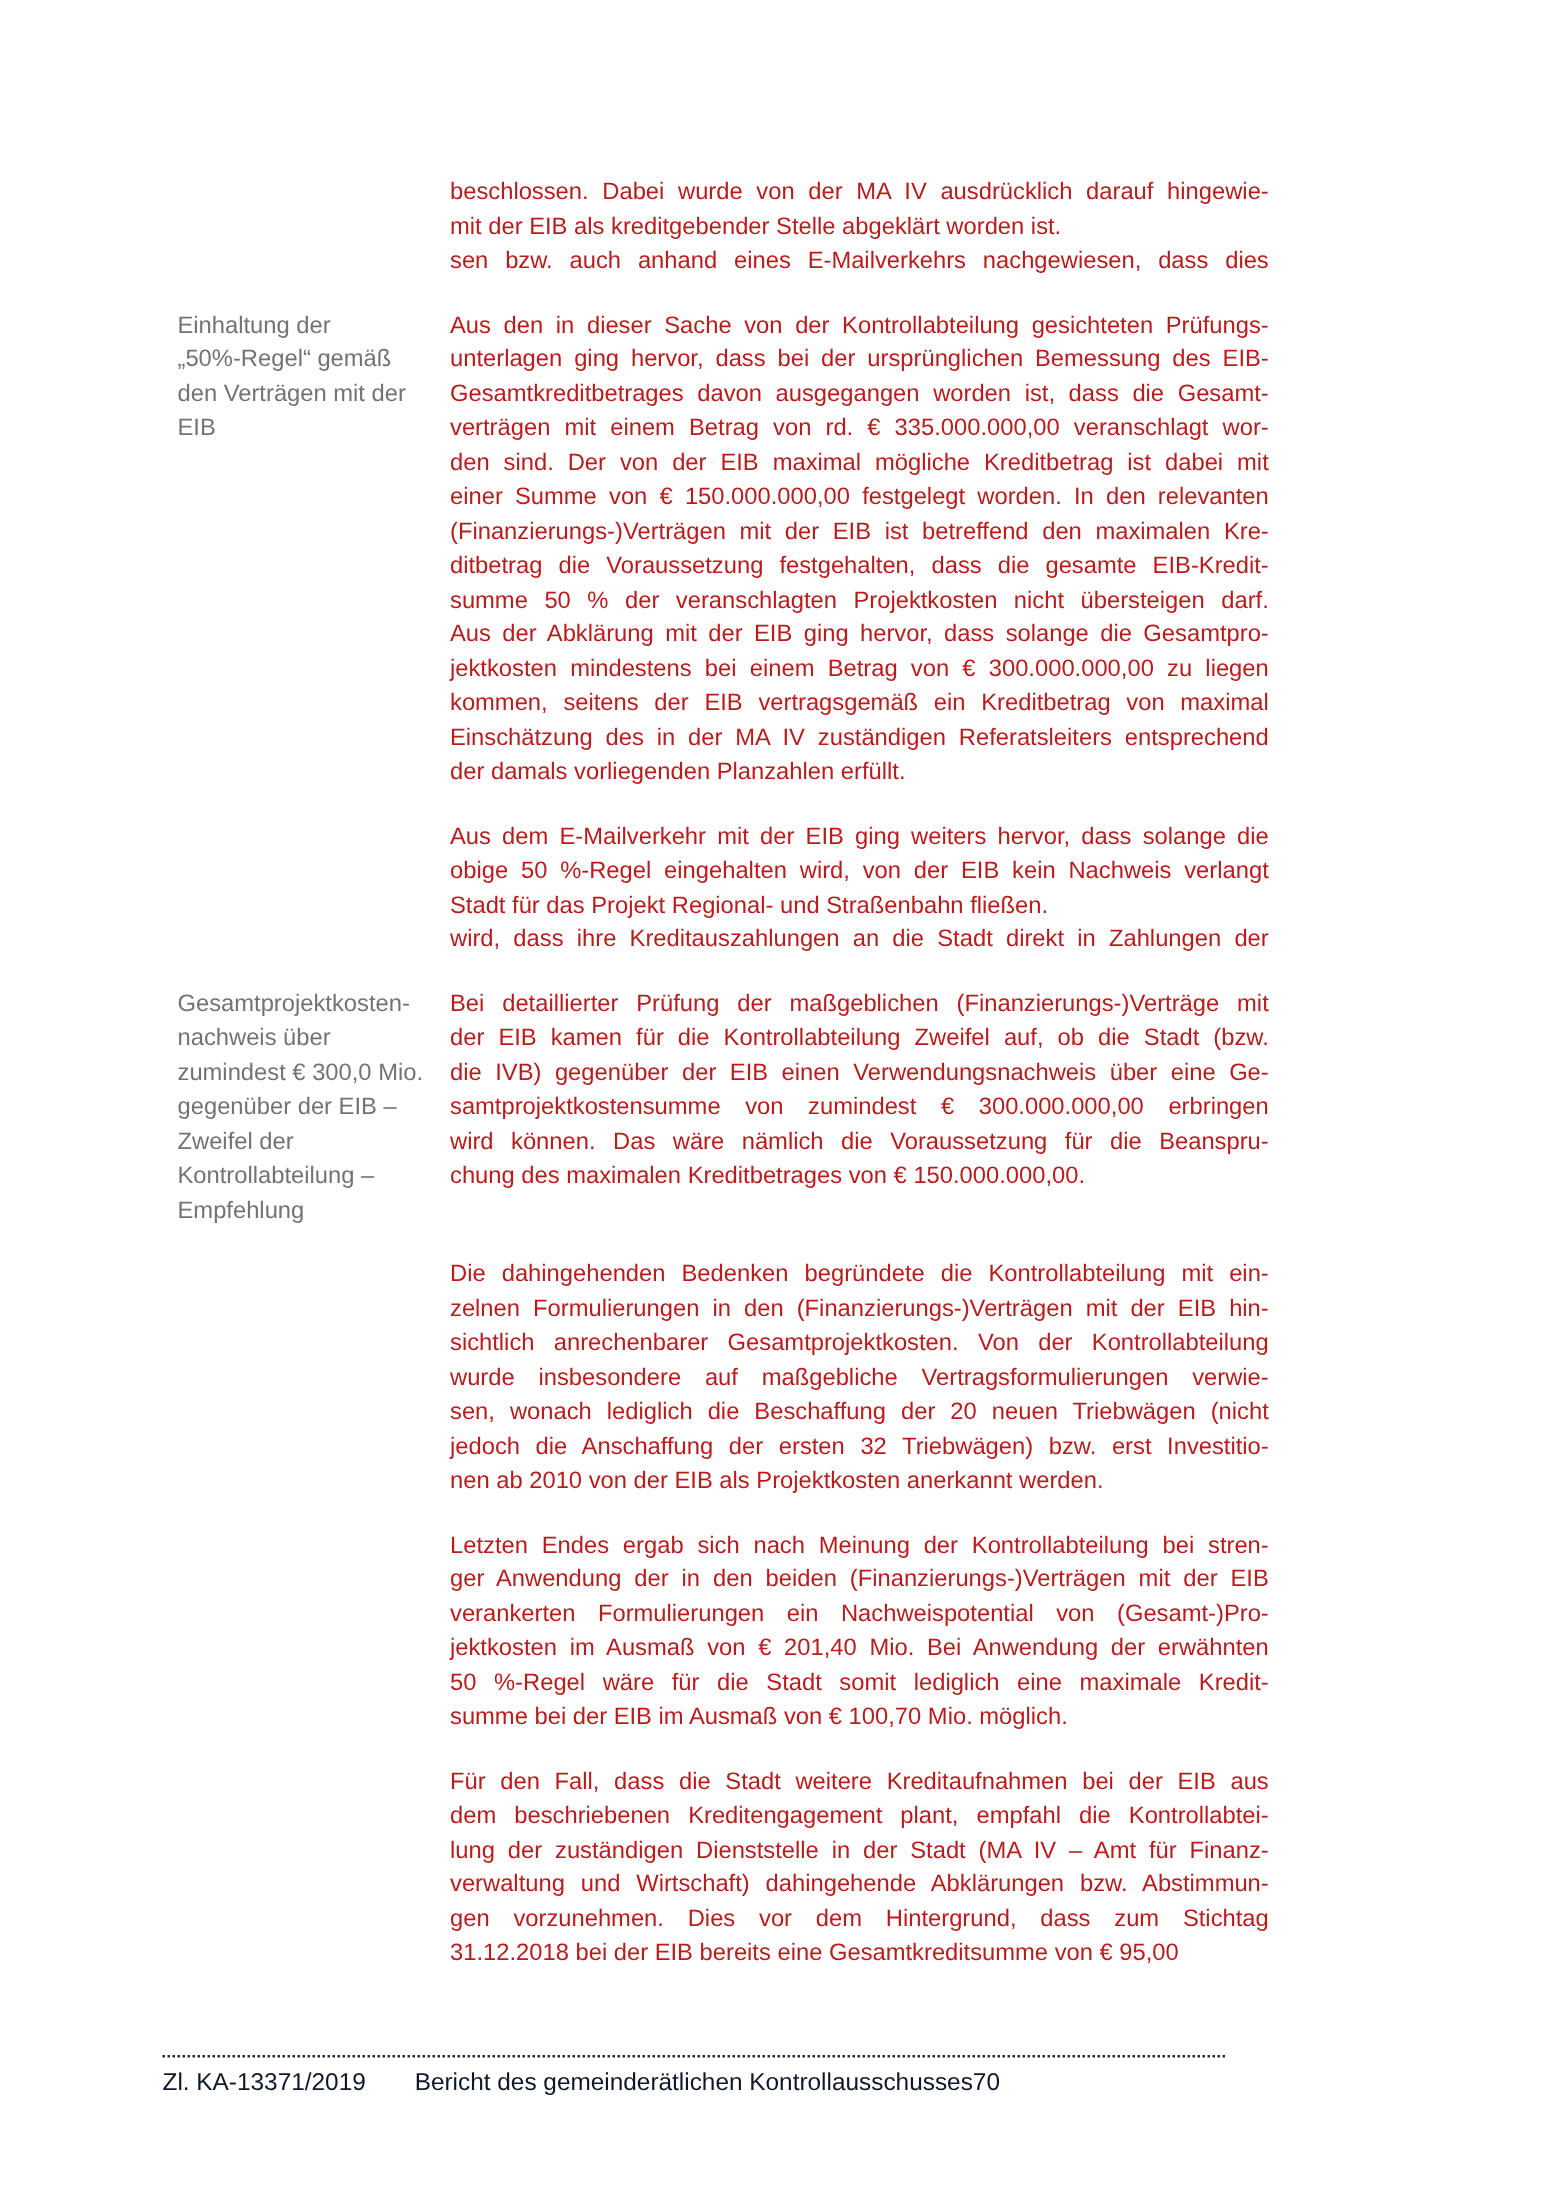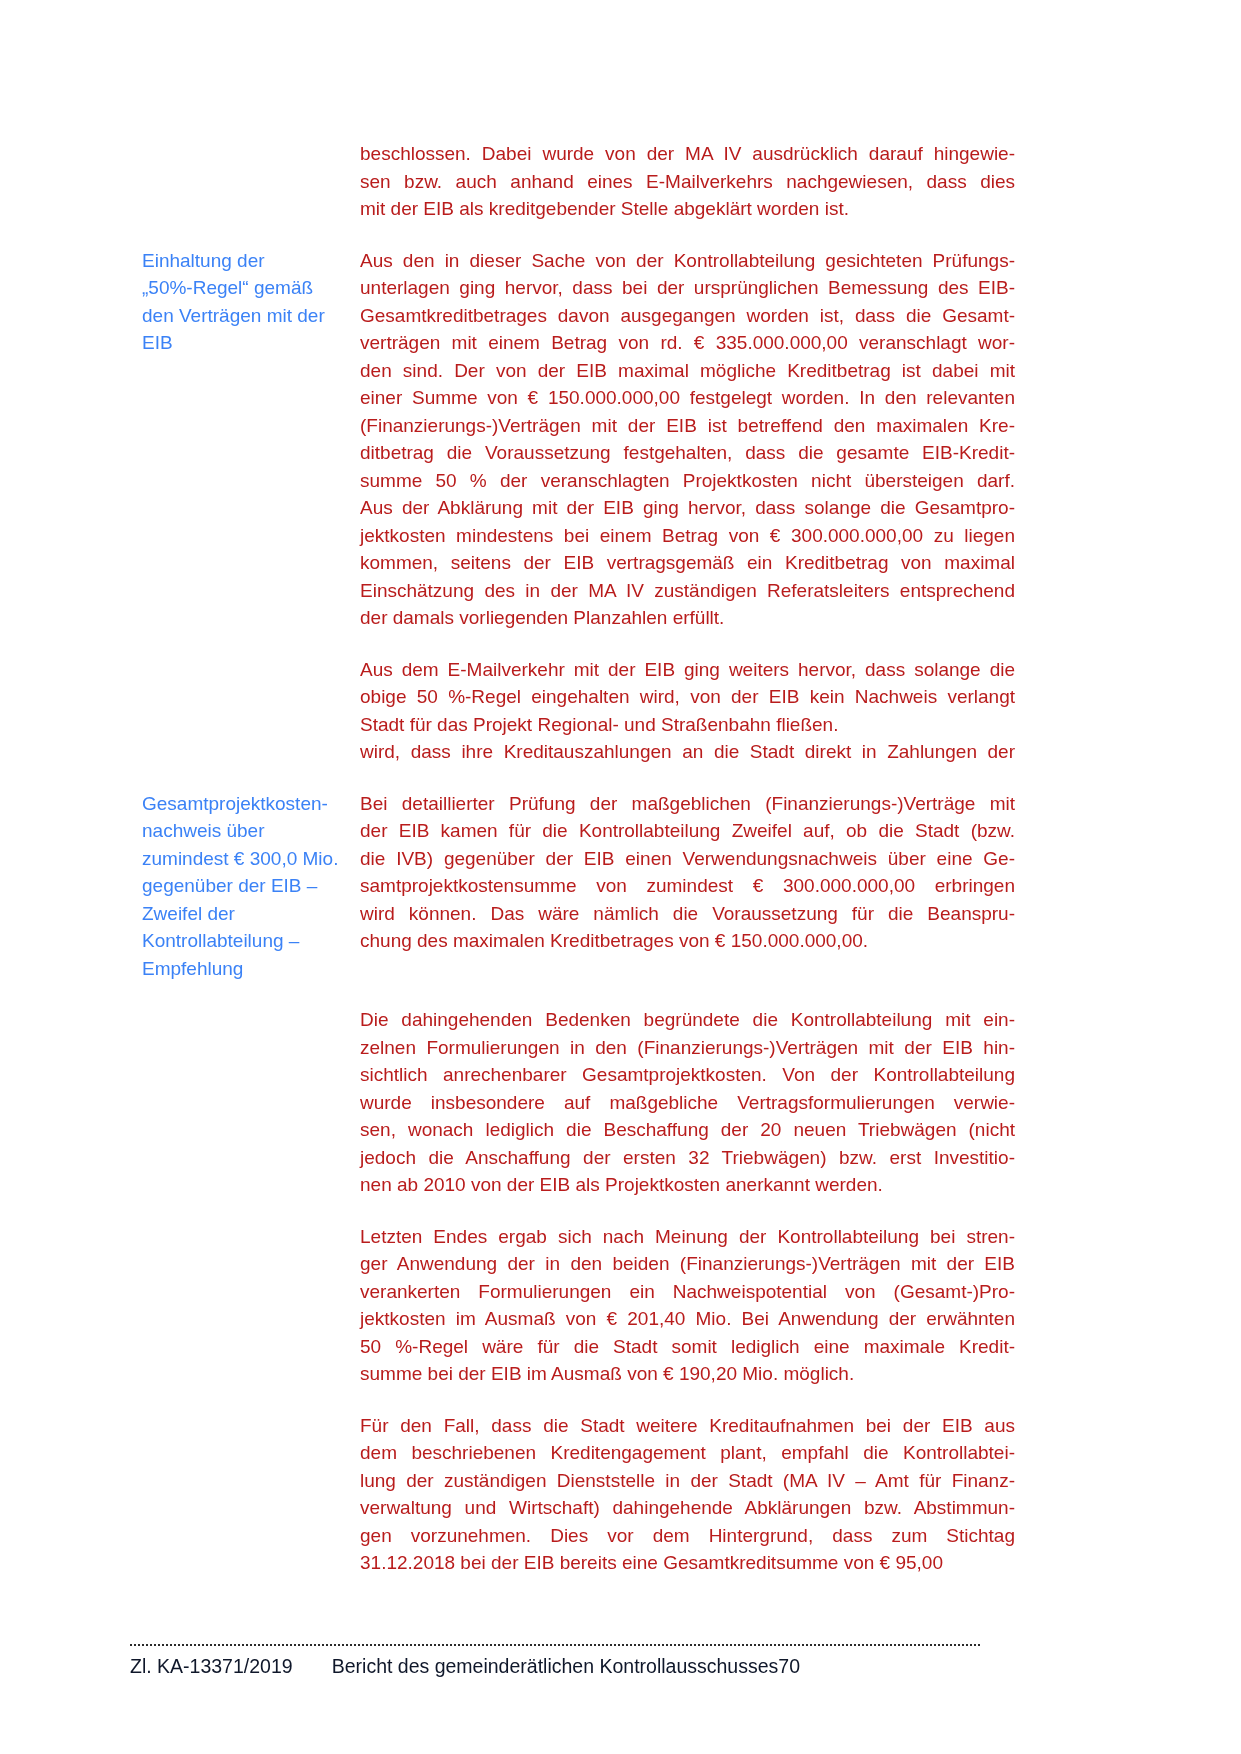--- a/index.html
+++ b/index.html
@@ -24,21 +24,21 @@
   }
   .section {
     display: grid;
     grid-template-columns: 218px 655px;
     margin-bottom: 24px;
   }
   .note-cell {
     padding-right: 18px;
     font-size: 19px;
     line-height: 27.5px;
-    color: #3b82f6;
+    color: #737373;
   }
   .note-line { white-space: nowrap; }
   .para-cell {
     font-size: 19px;
     line-height: 27.5px;
     color: #b91c1c;
   }
   .pline {
     text-align: justify;
     text-align-last: justify;
@@ -73,22 +73,22 @@
 <body>
 
 <div class="page">
 
   <main class="doc">
     <div id="sections">
         <div class="section">
           <div class="note-cell"></div>
           <div class="para-cell">
             <div class="pline">beschlossen. Dabei wurde von der MA IV ausdrücklich darauf hingewie-</div>
+            <div class="pline last">mit der EIB als kreditgebender Stelle abgeklärt worden ist.</div>
             <div class="pline">sen bzw. auch anhand eines E-Mailverkehrs nachgewiesen, dass dies</div>
-            <div class="pline last">mit der EIB als kreditgebender Stelle abgeklärt worden ist.</div>
           </div>
         </div>
         <div class="section">
           <div class="note-cell">
             <div class="note-line">Einhaltung der</div>
             <div class="note-line">„50%-Regel“ gemäß</div>
             <div class="note-line">den Verträgen mit der</div>
             <div class="note-line">EIB</div>
           </div>
           <div class="para-cell">
@@ -149,21 +149,21 @@
           </div>
         </div>
         <div class="section">
           <div class="note-cell"></div>
           <div class="para-cell">
             <div class="pline">Letzten Endes ergab sich nach Meinung der Kontrollabteilung bei stren-</div>
             <div class="pline">ger Anwendung der in den beiden (Finanzierungs-)Verträgen mit der EIB</div>
             <div class="pline">verankerten Formulierungen ein Nachweispotential von (Gesamt-)Pro-</div>
             <div class="pline">jektkosten im Ausmaß von € 201,40 Mio. Bei Anwendung der erwähnten</div>
             <div class="pline">50 %-Regel wäre für die Stadt somit lediglich eine maximale Kredit-</div>
-            <div class="pline last">summe bei der EIB im Ausmaß von € 190,20 Mio. möglich.</div>
+            <div class="pline last">summe bei der EIB im Ausmaß von € 100,70 Mio. möglich.</div>
           </div>
         </div>
         <div class="section">
           <div class="note-cell"></div>
           <div class="para-cell">
             <div class="pline">Für den Fall, dass die Stadt weitere Kreditaufnahmen bei der EIB aus</div>
             <div class="pline">dem beschriebenen Kreditengagement plant, empfahl die Kontrollabtei-</div>
             <div class="pline">lung der zuständigen Dienststelle in der Stadt (MA IV – Amt für Finanz-</div>
             <div class="pline">verwaltung und Wirtschaft) dahingehende Abklärungen bzw. Abstimmun-</div>
             <div class="pline">gen vorzunehmen. Dies vor dem Hintergrund, dass zum Stichtag</div>

